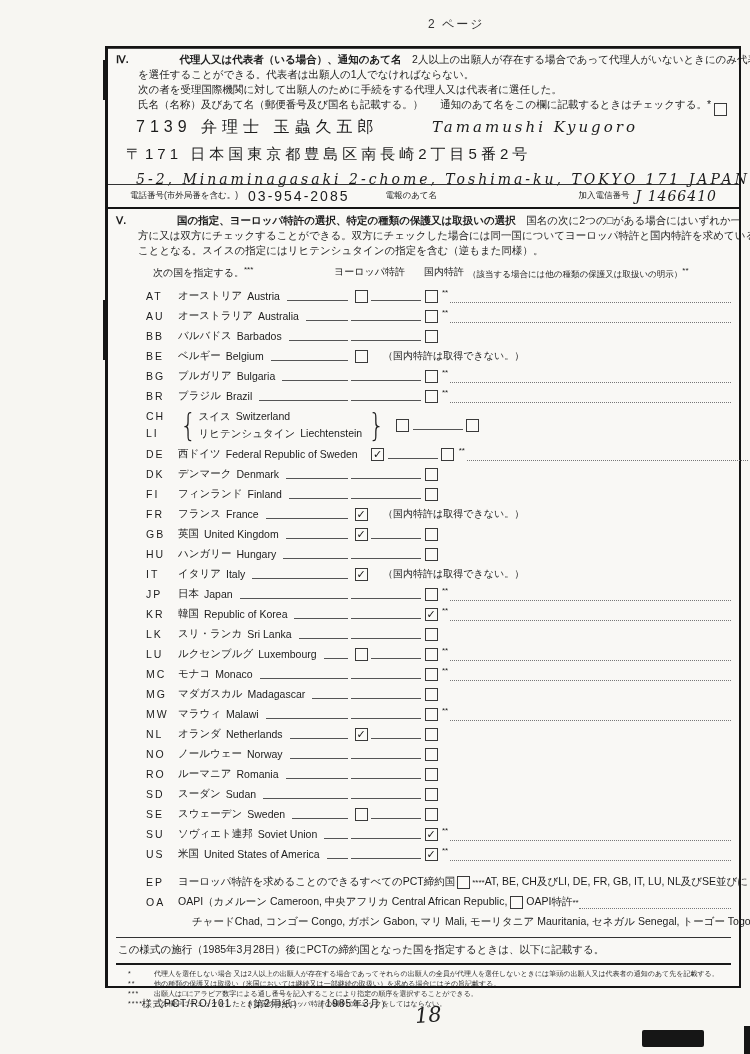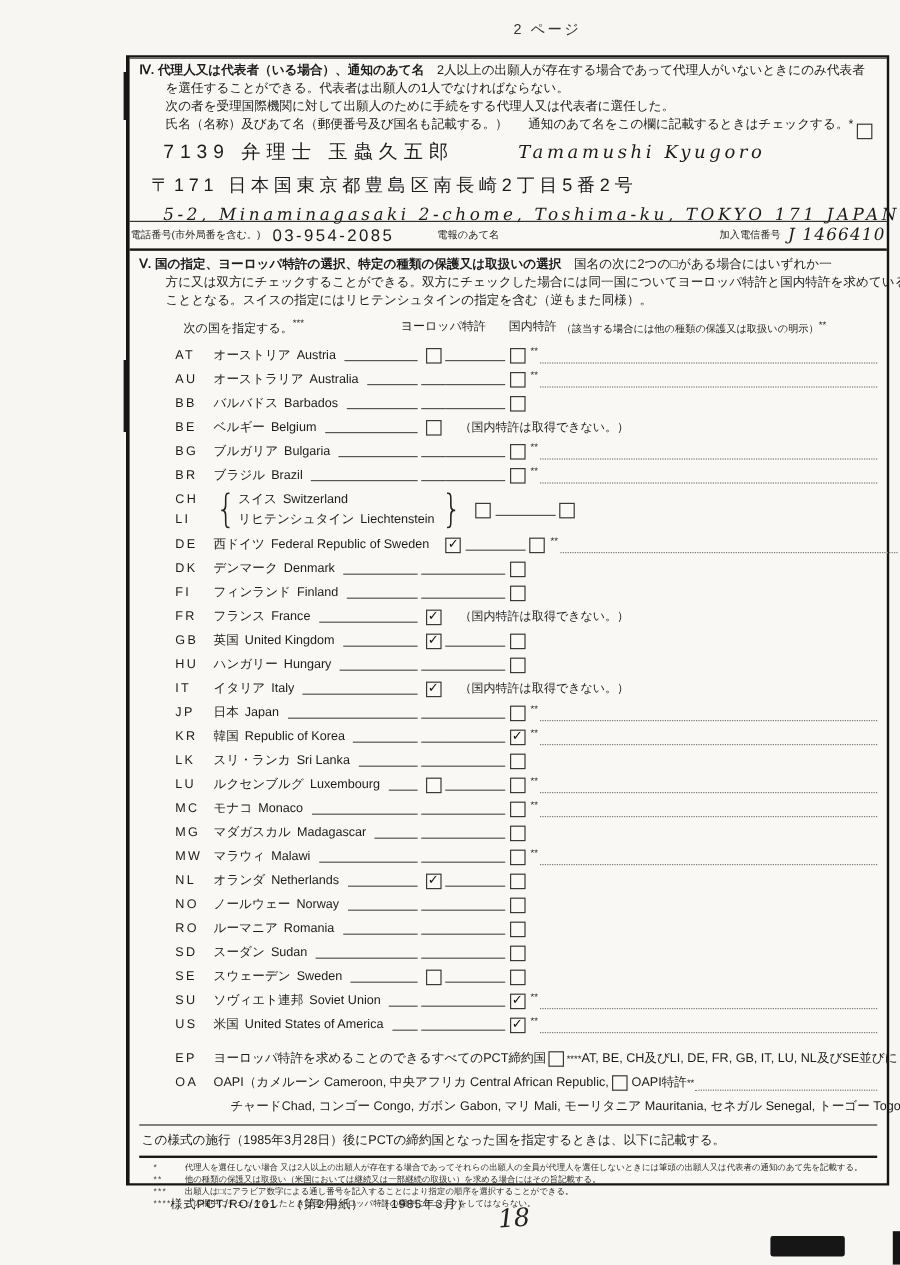--- a/index.html
+++ b/index.html
@@ -12,34 +12,34 @@
   }
   .pagelabel{position:absolute;top:16px;left:428px;font-size:12px;letter-spacing:2px;color:#333;}
   .formbox{
     position:absolute;left:105px;top:46px;width:636px;height:942px;
     border:2px solid #151515;border-left-width:3px;background:#f9f8f5;
     box-sizing:border-box;
   }
   .sec4{position:relative;height:159px;box-sizing:border-box;border-top:1px solid #444;padding:3px 8px 0 8px;}
   .s-line{font-size:10.5px;line-height:15px;white-space:nowrap;}
   .s-num{font-weight:bold;margin-right:3px;}
-  .s-title{font-weight:bold;}
+  .s-title{font-weight:bold;margin-left:48px;}
   .indent1{padding-left:22px;}
   .agentline{position:absolute;top:68px;left:28px;font-size:16px;letter-spacing:5px;white-space:nowrap;}
   .romaji{font-family:"DejaVu Serif",serif;font-style:italic;letter-spacing:3px;}
   .agent-en{margin-left:44px;font-size:15px;}
   .addr-jp{position:absolute;top:96px;left:18px;font-size:15px;letter-spacing:4px;white-space:nowrap;}
   .addr-en{position:absolute;top:122px;left:28px;font-size:14px;white-space:nowrap;}
   .cb{display:inline-block;width:13px;height:13px;border:1px solid #3a3a3a;background:#fbfaf7;
       box-sizing:border-box;font-size:11px;line-height:11px;text-align:center;color:#111;flex:none;}
   .cb.checked::after{content:"\2713";}
   .line4wrap{position:relative;}
   .line4cb{position:absolute;right:12px;top:54px;}
   .phonerow{position:absolute;left:0;right:0;bottom:0;height:23px;border-top:1px solid #333;
-            display:flex;align-items:center;padding:0 1px;box-sizing:border-box;}
+            display:flex;align-items:center;padding:0 22px;box-sizing:border-box;}
   .small{font-size:8.5px;color:#222;}
   .phonenum{font-size:14px;letter-spacing:2px;margin:0 10px;}
   .teleg{margin-left:26px;}
   .telexwrap{margin-left:auto;display:flex;align-items:center;}
   .telexnum{font-family:"DejaVu Serif",serif;font-style:italic;font-size:14px;margin-left:6px;letter-spacing:1px;}
   .sec5{position:relative;border-top:2px solid #151515;padding:4px 8px 0 8px;box-sizing:border-box;}
   .colhead{position:relative;height:24px;margin-top:4px;font-size:10px;}
   .ch-designate{position:absolute;left:37px;top:3px;}
   .ch-euro{position:absolute;left:218px;top:3px;}
   .ch-natl{position:absolute;left:308px;top:3px;}

